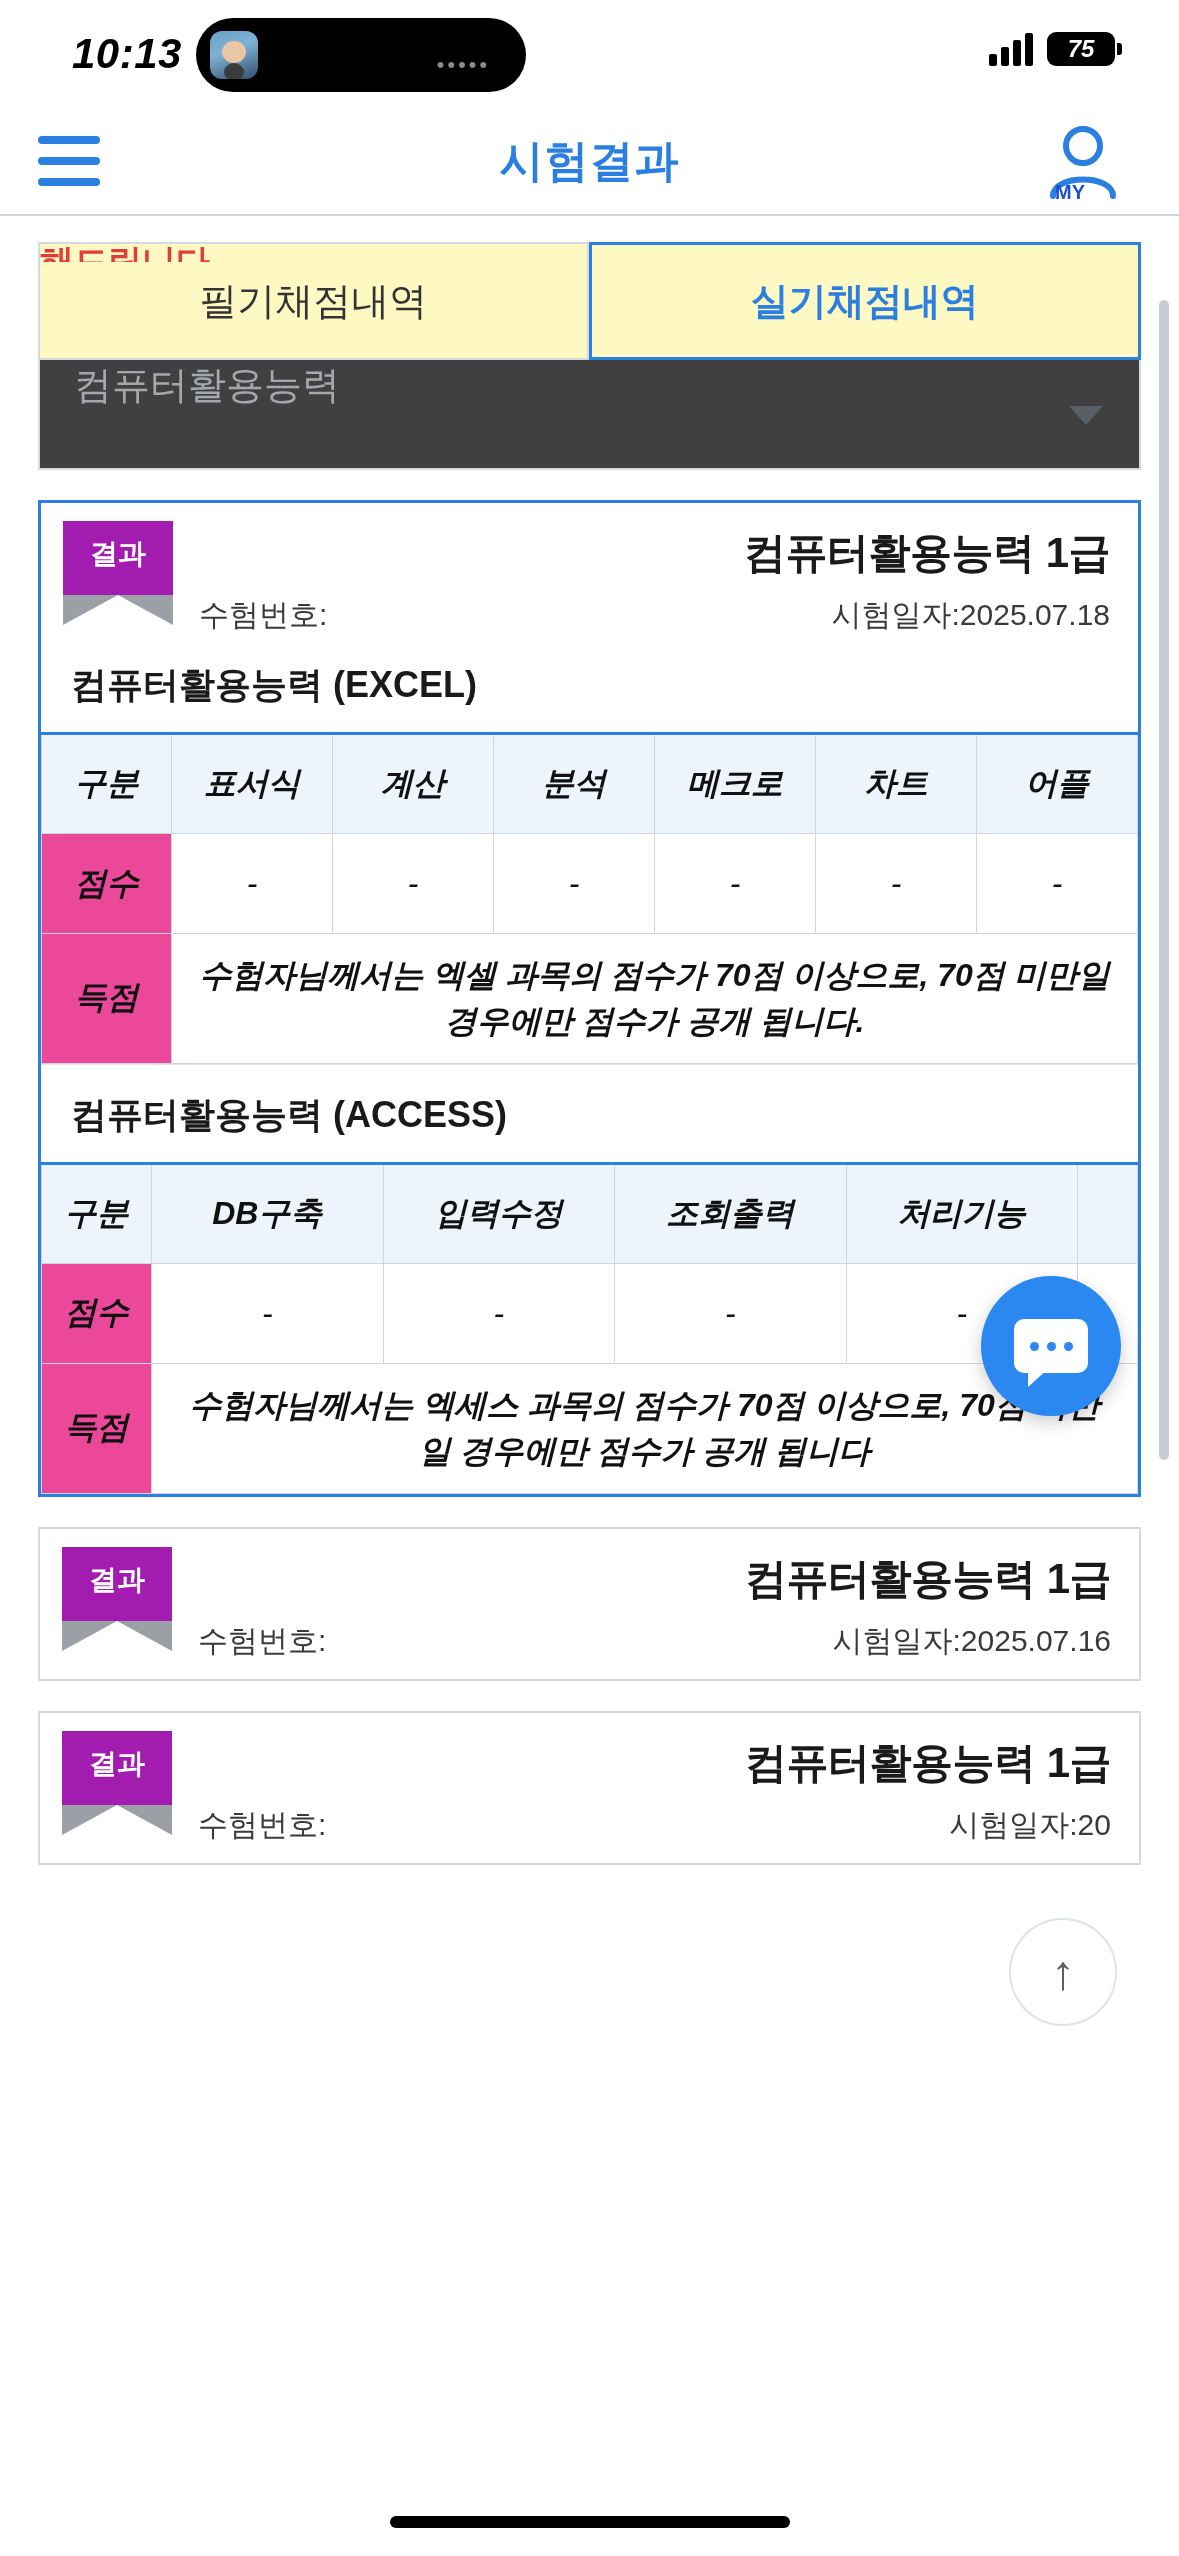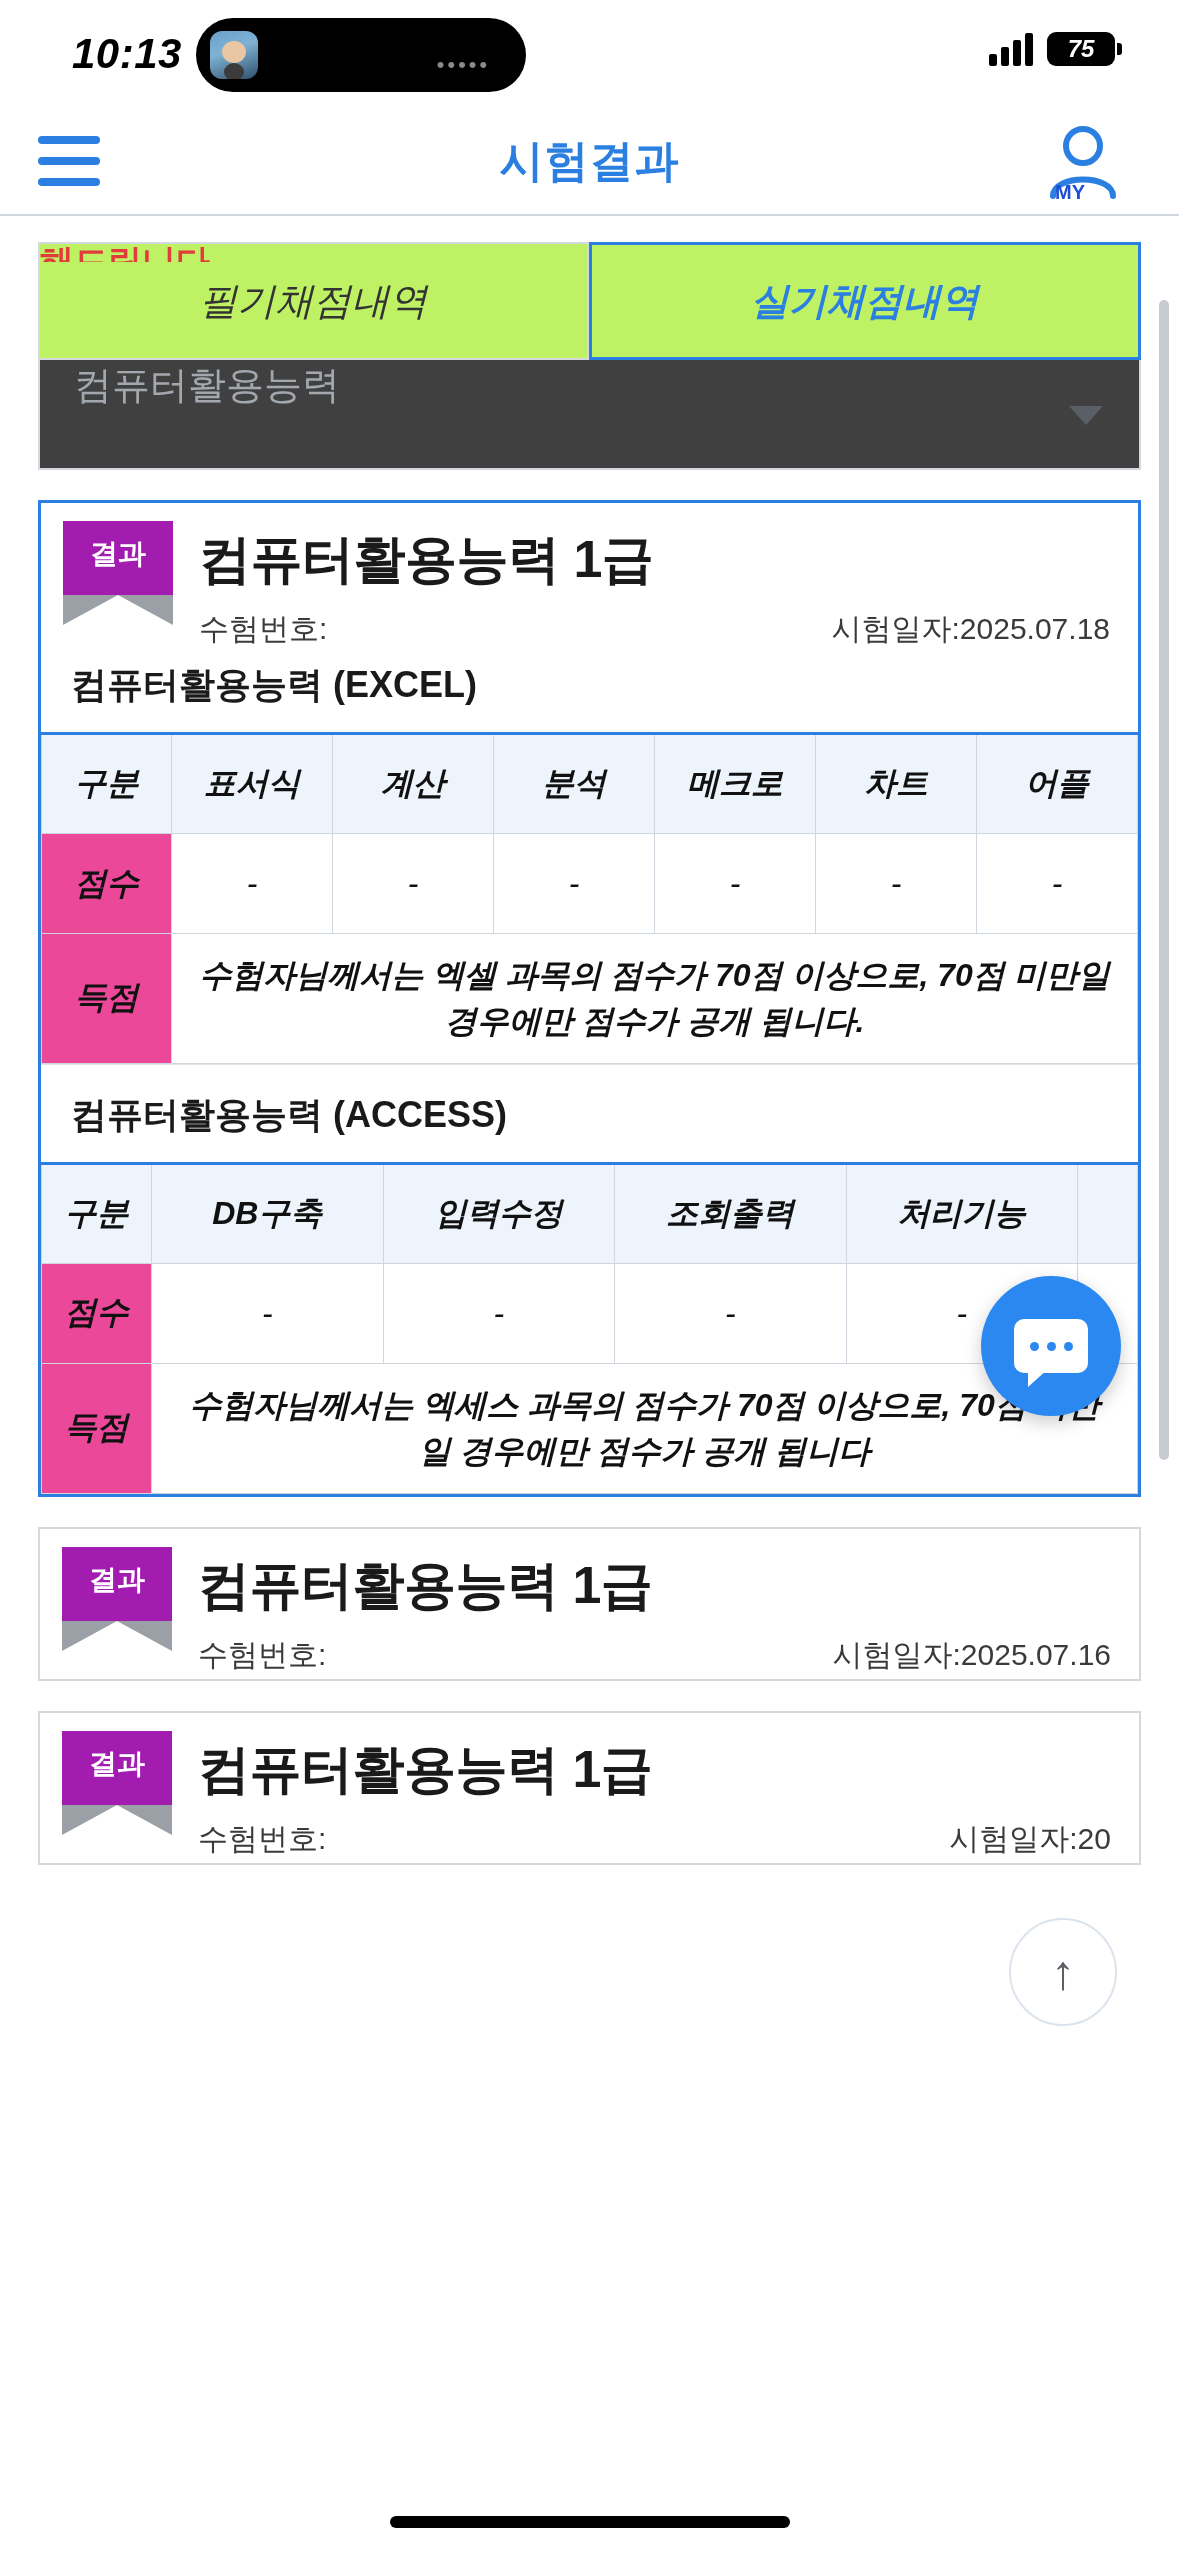--- a/index.html
+++ b/index.html
@@ -179,23 +179,22 @@
     height: 118px;
     border: 2px solid #d4d9e0;
   }
   .tab {
     flex: 1;
     display: flex;
     align-items: center;
     justify-content: center;
     font-size: 38px;
     color: #333;
-    background: #bef264;
+    background: #fef9c3;
     border-right: 2px solid #d4d9e0;
-    font-style: italic;
   }
   .tab:last-child { border-right: none; }
   .tab.active {
     color: #2a7fe0;
     font-weight: 600;
     border: 3px solid #2a7fe0;
     margin: -2px -2px -2px 0;
   }
 
   .select-box {
@@ -258,24 +257,25 @@
     width: 0; height: 0;
     border-left: 55px solid #9aa0a6;
     border-right: 55px solid #9aa0a6;
     border-bottom: 30px solid transparent;
   }
   .head-right {
     flex: 1;
     padding: 22px 28px 0 26px;
   }
   .cert-title {
-    font-size: 52px;
+    font-size: 42px;
     font-weight: 700;
     color: #1a1a1a;
     letter-spacing: -0.5px;
+    text-align: right;
   }
   .head-meta {
     display: flex;
     justify-content: space-between;
     margin-top: 14px;
     font-size: 30px;
     color: #3a3a3a;
   }
 
   .section-label {

